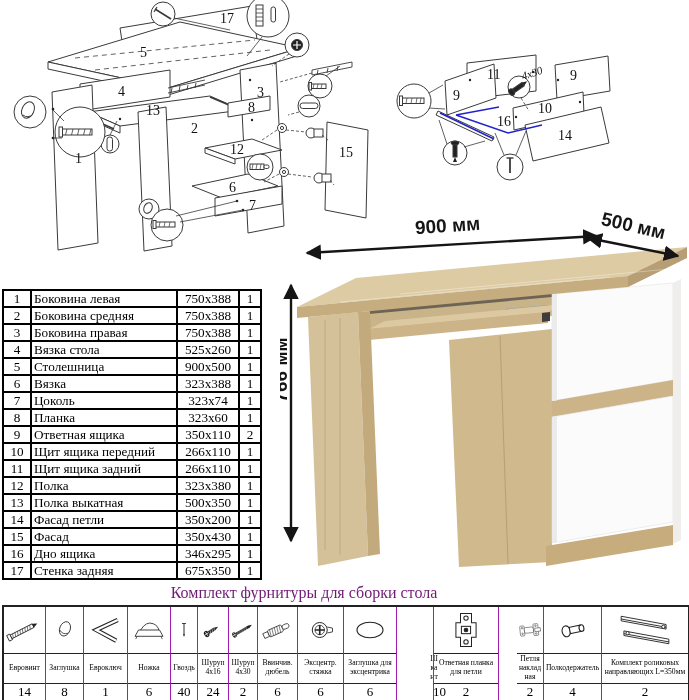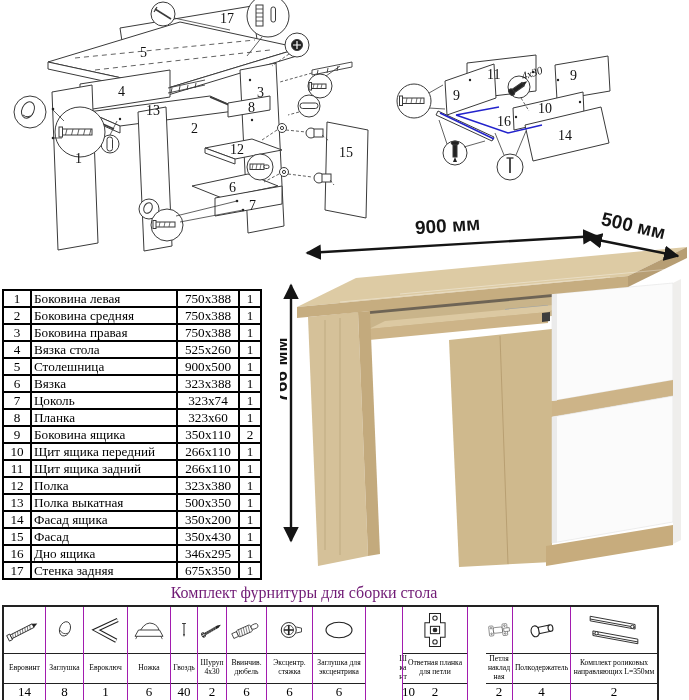--- a/index.html
+++ b/index.html
@@ -355,21 +355,21 @@
             <td class="pt-qty">1</td>
           </tr>
           <tr>
             <td class="pt-num">8</td>
             <td class="pt-name">Планка</td>
             <td class="pt-size">323x60</td>
             <td class="pt-qty">1</td>
           </tr>
           <tr>
             <td class="pt-num">9</td>
-            <td class="pt-name">Боковина ящика</td>
+            <td class="pt-name">Ответная ящика</td>
             <td class="pt-size">350x110</td>
             <td class="pt-qty">2</td>
           </tr>
           <tr>
             <td class="pt-num">10</td>
             <td class="pt-name">Щит ящика передний</td>
             <td class="pt-size">266x110</td>
             <td class="pt-qty">1</td>
           </tr>
           <tr>
@@ -385,21 +385,21 @@
             <td class="pt-qty">1</td>
           </tr>
           <tr>
             <td class="pt-num">13</td>
             <td class="pt-name">Полка выкатная</td>
             <td class="pt-size">500x350</td>
             <td class="pt-qty">1</td>
           </tr>
           <tr>
             <td class="pt-num">14</td>
-            <td class="pt-name">Фасад ящика</td>
+            <td class="pt-name">Фасад петли</td>
             <td class="pt-size">350x200</td>
             <td class="pt-qty">1</td>
           </tr>
           <tr>
             <td class="pt-num">15</td>
             <td class="pt-name">Фасад</td>
             <td class="pt-size">350x430</td>
             <td class="pt-qty">1</td>
           </tr>
           <tr>
@@ -472,20 +472,34 @@
       <div class="hw-col" style="width: 27px;">
         <div class="hw-icon">
           <svg viewBox="0 0 60 48" xmlns="http://www.w3.org/2000/svg">
             <path d="M30 9 v28" stroke="#222" stroke-width="2.2"></path>
             <path d="M25.5 9 h9" stroke="#222" stroke-width="2"></path>
             <path d="M28.4 33 h3.2 L30 41 z" fill="#222"></path>
           </svg>
         </div>
         <div class="hw-label">Гвоздь</div>
         <div class="hw-qty">40</div>
+      </div>
+      <div class="hw-col" style="width: 31px;">
+        <div class="hw-icon">
+          <svg viewBox="0 0 60 48" xmlns="http://www.w3.org/2000/svg">
+            <g transform="rotate(-32 30 24)">
+              <ellipse cx="15" cy="24" rx="5" ry="6.5" fill="#222"></ellipse>
+              <path d="M15 19.5 v9 M10.5 24 h9" stroke="#fff" stroke-width="1.3"></path>
+              <path d="M20 20.8 h13 L42 24 l-9 3.2 h-13 z" fill="#222"></path>
+              <path d="M22 27.5 l3 -6 M26.5 28 l3 -6.5 M31 28.5 l3 -7" stroke="#fff" stroke-width="0.9"></path>
+            </g>
+          </svg>
+        </div>
+        <div class="hw-label">Шуруп 4x16</div>
+        <div class="hw-qty">24</div>
       </div>
       <div class="hw-col" style="width: 29px;">
         <div class="hw-icon">
           <svg viewBox="0 0 60 48" xmlns="http://www.w3.org/2000/svg">
             <g transform="rotate(-30 30 24)">
               <ellipse cx="9" cy="24" rx="4.5" ry="6" fill="#222"></ellipse>
               <path d="M9 19.5 v9 M5 24 h8" stroke="#fff" stroke-width="1.2"></path>
               <path d="M13.5 21 h31 L52 24 l-7.5 3 h-31 z" fill="#222"></path>
               <path d="M16 27 l3 -6 M21 27.3 l3 -6.3 M26 27.6 l3 -6.6 M31 27.9 l3 -6.9 M36 28.2 l3 -7.2" stroke="#fff" stroke-width="0.9"></path>
             </g>

